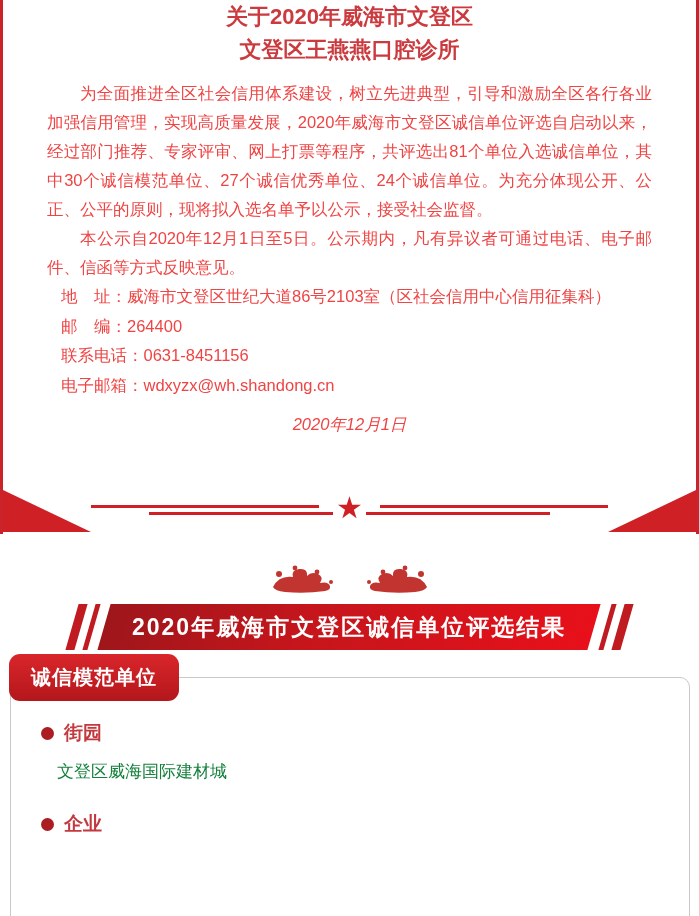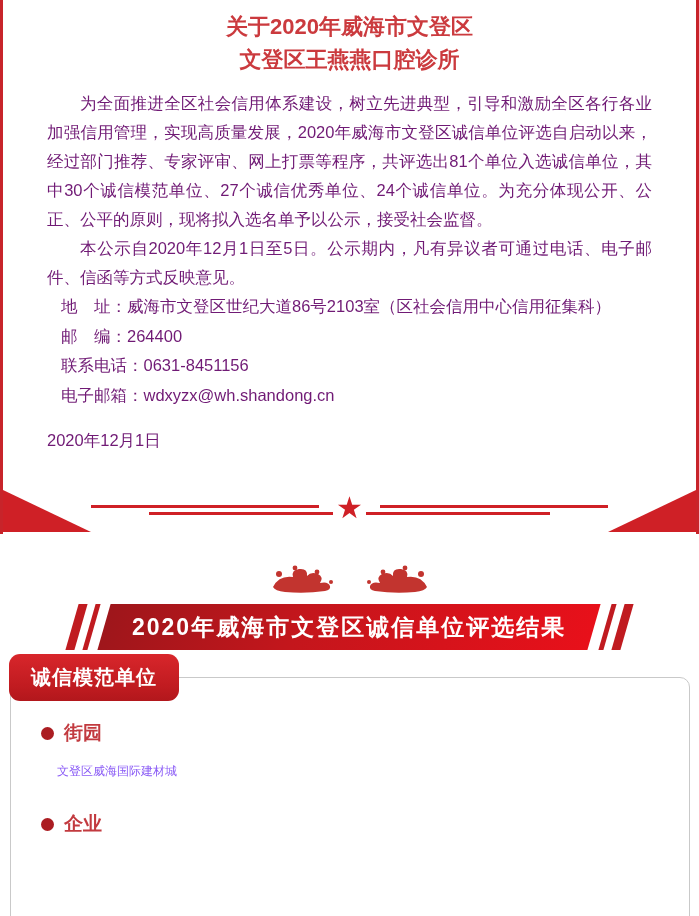--- a/index.html
+++ b/index.html
@@ -11,38 +11,37 @@
   }
   
   .notice-card {
     position: relative;
     height: 534px;
     border-left: 3px solid #c8242a;
     border-right: 3px solid #c8242a;
     box-sizing: border-box;
   }
   .notice-title {
-    padding-top: 10px;
     text-align: center;
     color: #cb3a3e;
     font-weight: bold;
     font-size: 22px;
     line-height: 33px;
   }
   .notice-body {
     padding: 13px 44px 0 44px;
     font-size: 16.5px;
     line-height: 29px;
-    color: #701a75;
+    color: #ef4444;
   }
   .notice-body p { margin: 0; text-indent: 2em; text-align: justify; }
   .contacts { margin-left: 14px; }
   .contact-row { line-height: 29.5px; white-space: nowrap; }
   .signature { margin: 25px 0 0 14px; line-height: 29px; }
-  .date-line { text-align: left; margin-top: 16px; line-height: 29px; }
+  .date-line { text-align: center; margin-top: 10px; line-height: 29px; font-style: italic; }
   
   .deco { position: absolute; left: 0; right: 0; bottom: 0; height: 46px; }
   .tri-left {
     position: absolute; left: 0; top: 2px; width: 0; height: 0;
     border-bottom: 42px solid #cf2026; border-right: 88px solid transparent;
   }
   .tri-right {
     position: absolute; right: 0; top: 2px; width: 0; height: 0;
     border-bottom: 42px solid #cf2026; border-left: 88px solid transparent;
   }
@@ -94,21 +93,21 @@
   .group-head {
     display: flex; align-items: center;
     color: #c23a3f; font-weight: bold; font-size: 19px; line-height: 30px;
   }
   .dot {
     width: 13px; height: 13px; border-radius: 50%;
     background: #ab1d22; margin-right: 10px; flex: 0 0 auto;
   }
   .entries {
     margin: 8px 0 22px 16px;
-    color: #8b5cf6; font-size: 12px; line-height: 31px;
+    color: #15803d; font-size: 17px; line-height: 31px;
     text-align: justify;
   }
 </style>
 </head>
 <body>
 
 <div class="notice-card">
   <div class="notice-title">
     <div>关于2020年威海市文登区</div>
     <div>文登区王燕燕口腔诊所</div>

